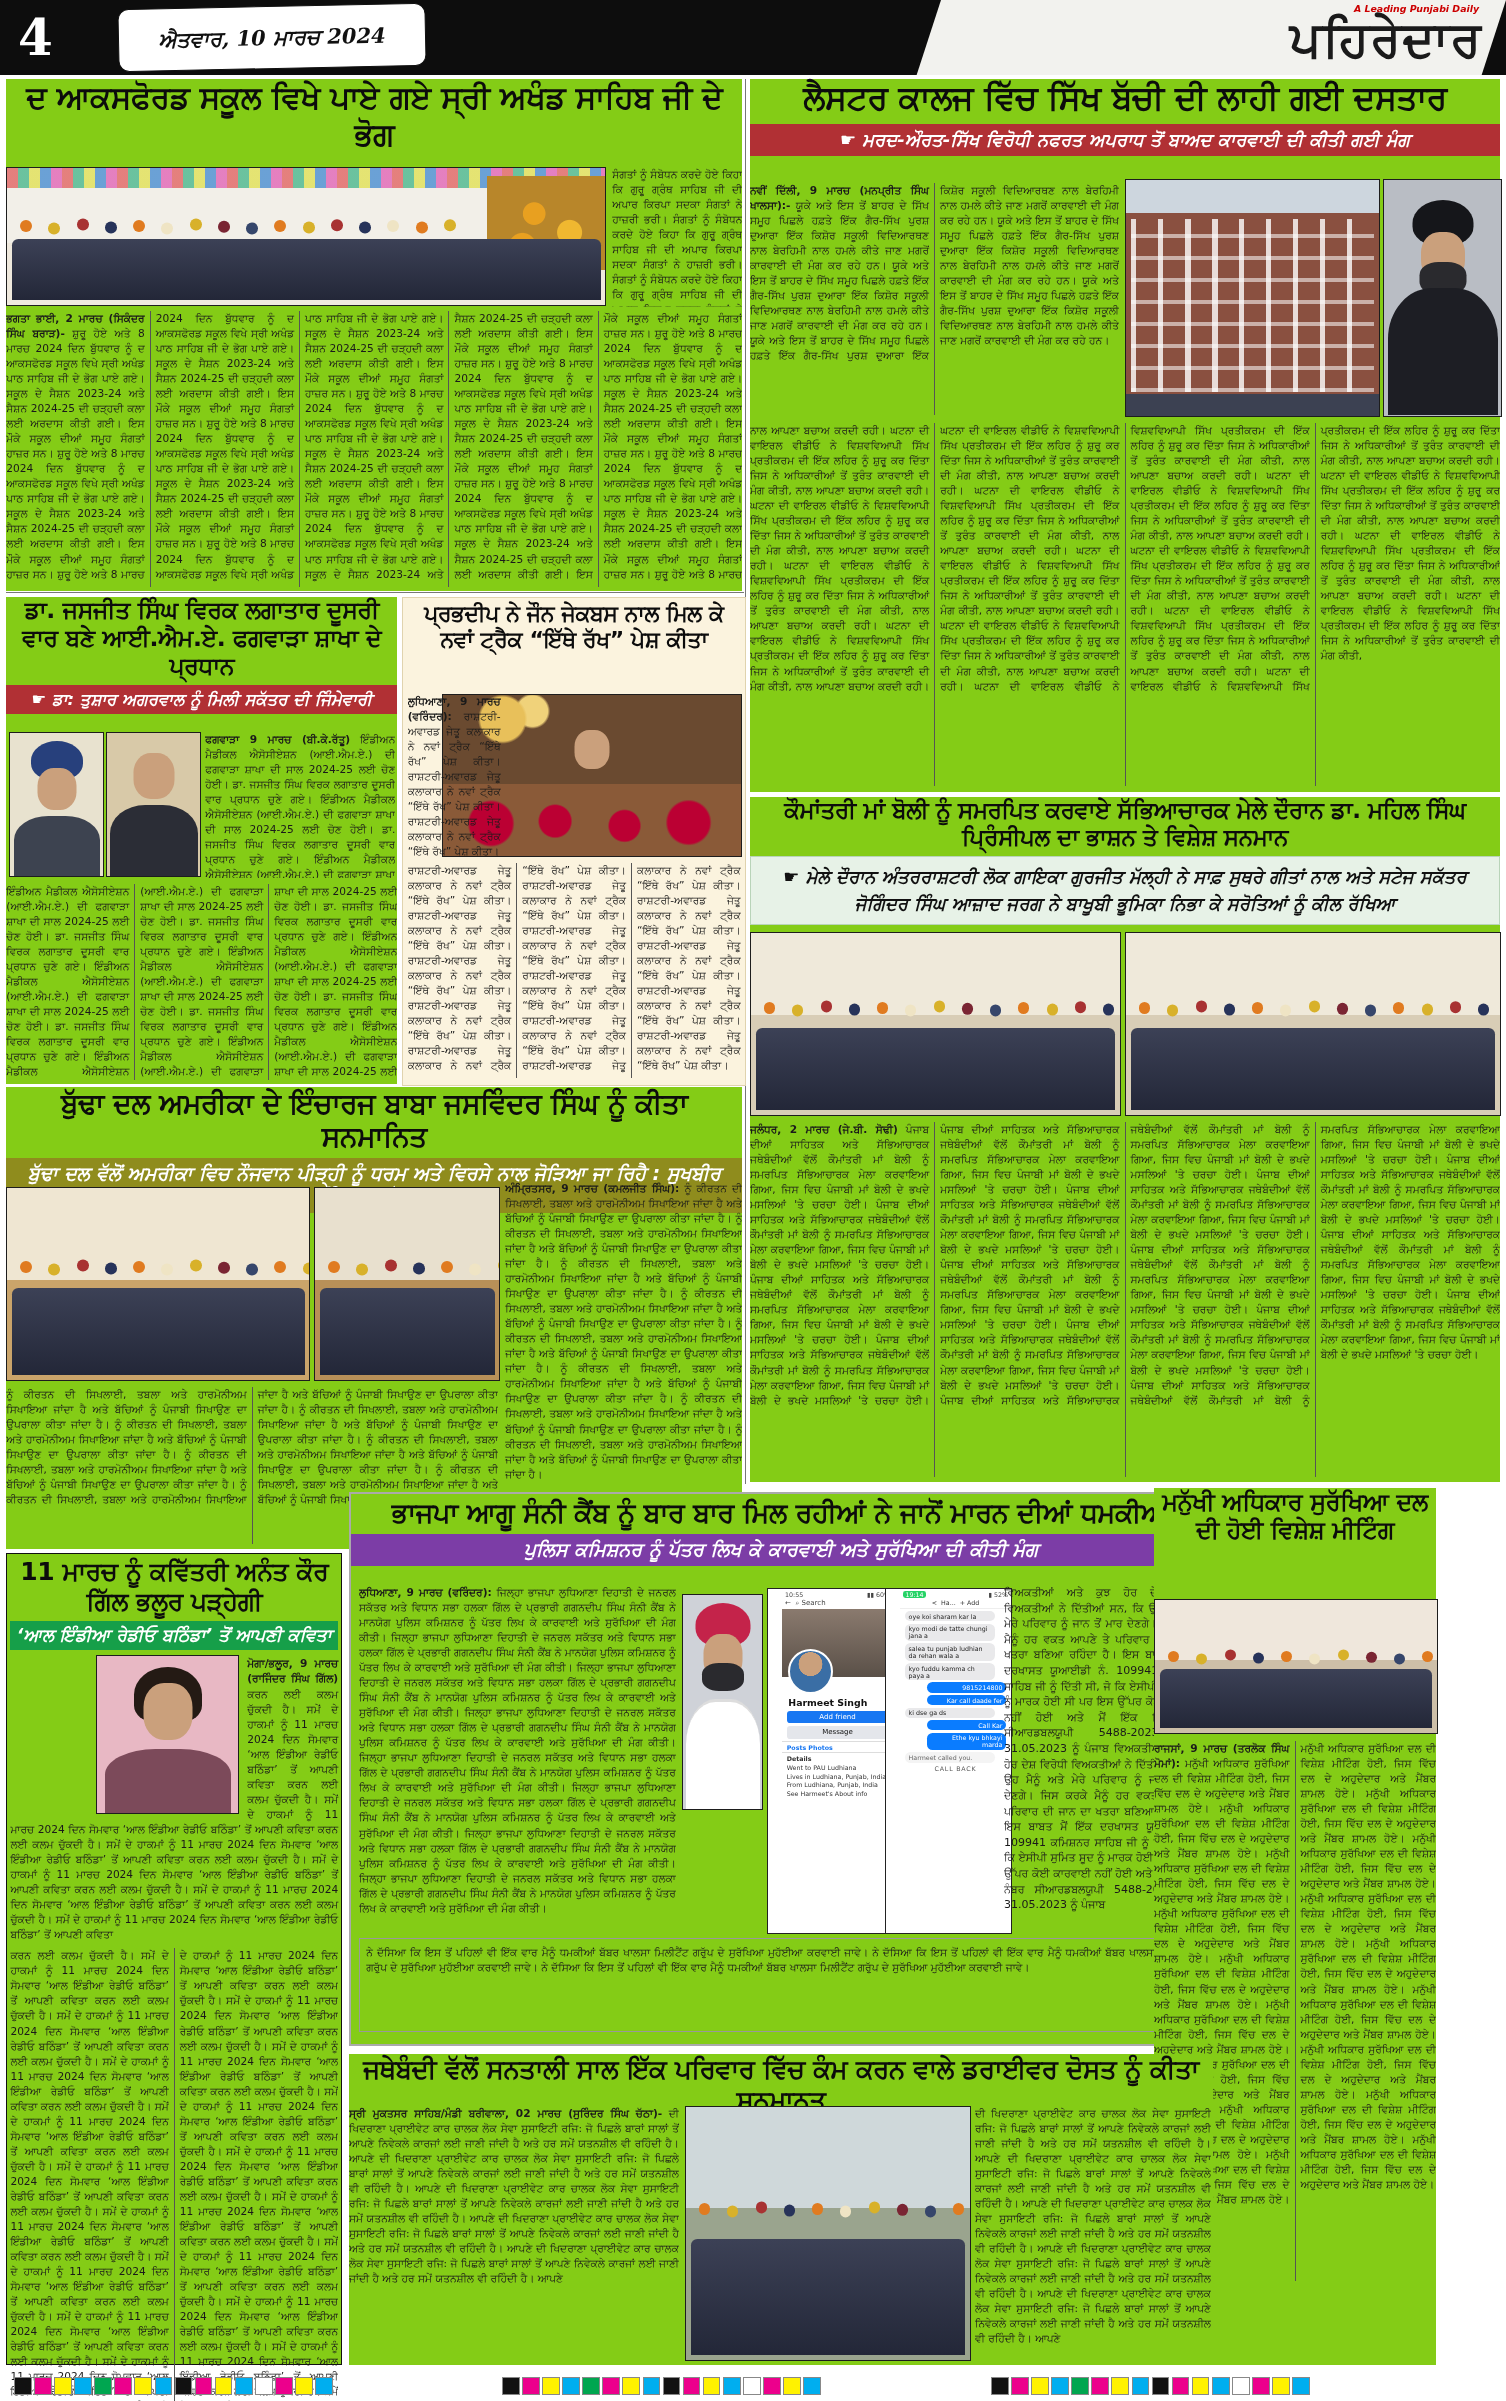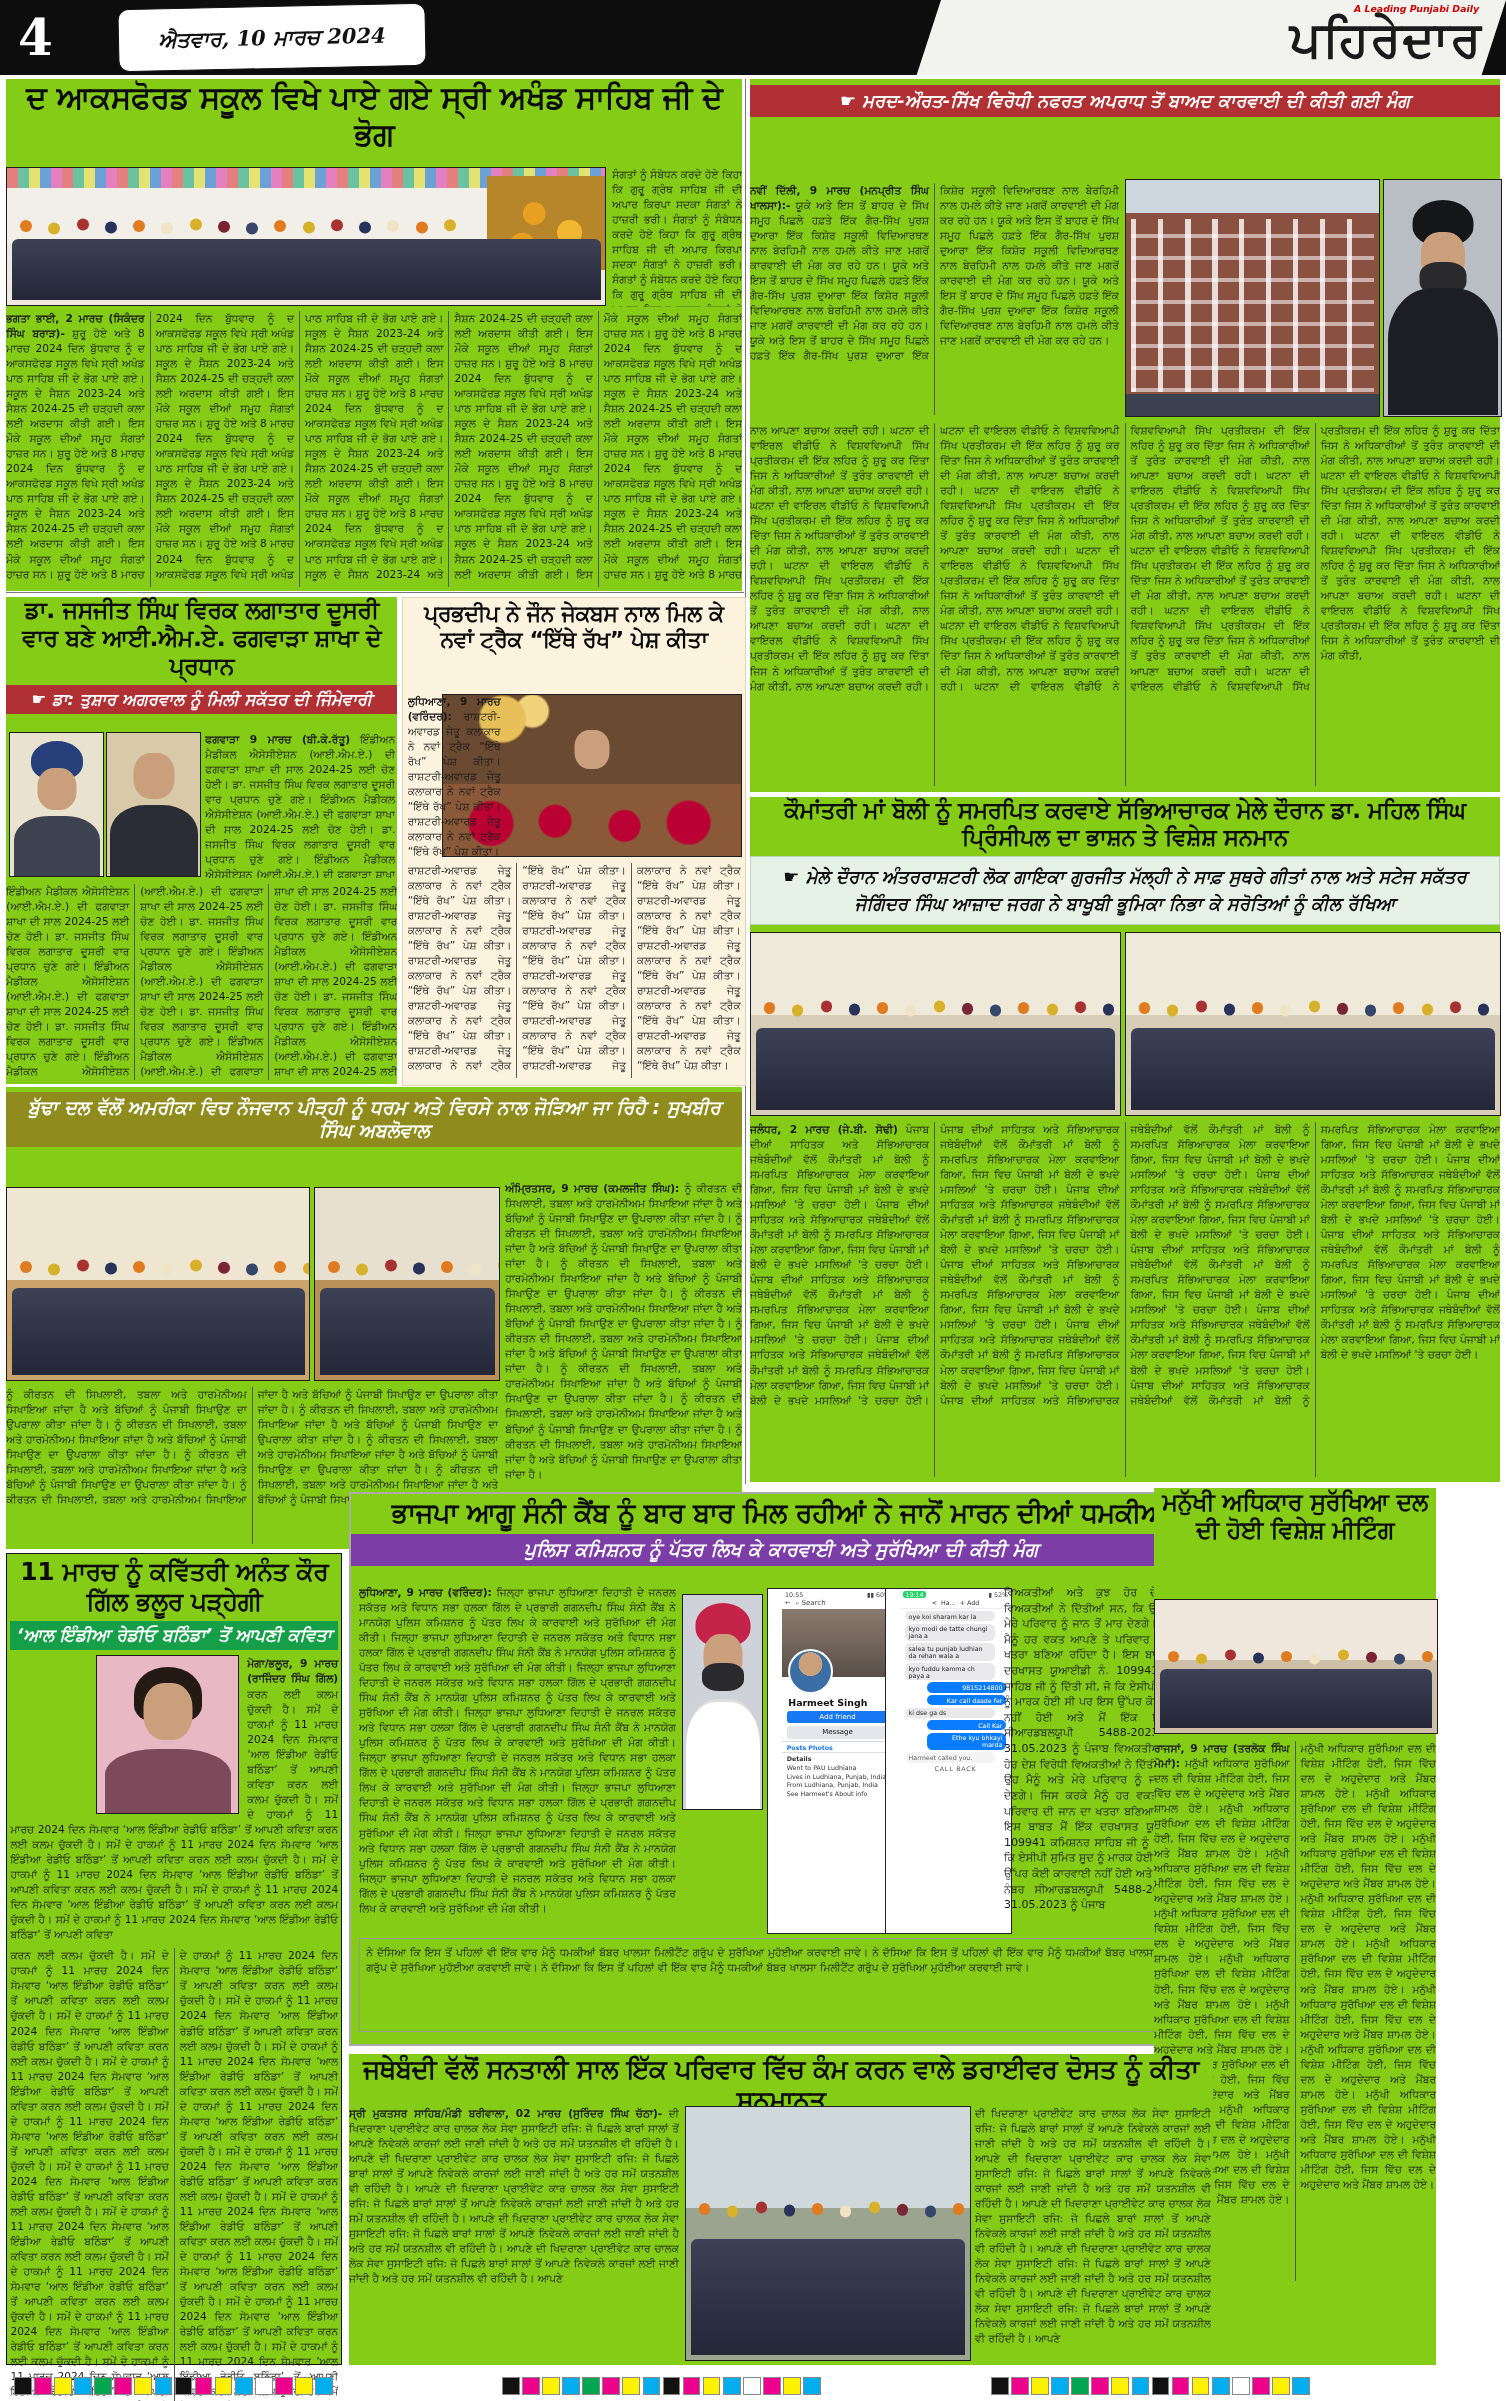--- a/index.html
+++ b/index.html
@@ -70,20 +70,21 @@
     <div class="body-txt" style="position:absolute;left:606px;top:88px;width:130px;height:140px;overflow:hidden;">ਸੰਗਤਾਂ ਨੂੰ ਸੰਬੋਧਨ ਕਰਦੇ ਹੋਏ ਕਿਹਾ ਕਿ ਗੁਰੂ ਗ੍ਰੰਥ ਸਾਹਿਬ ਜੀ ਦੀ ਅਪਾਰ ਕਿਰਪਾ ਸਦਕਾ ਸੰਗਤਾਂ ਨੇ ਹਾਜ਼ਰੀ ਭਰੀ।  ਸੰਗਤਾਂ ਨੂੰ ਸੰਬੋਧਨ ਕਰਦੇ ਹੋਏ ਕਿਹਾ ਕਿ ਗੁਰੂ ਗ੍ਰੰਥ ਸਾਹਿਬ ਜੀ ਦੀ ਅਪਾਰ ਕਿਰਪਾ ਸਦਕਾ ਸੰਗਤਾਂ ਨੇ ਹਾਜ਼ਰੀ ਭਰੀ।  ਸੰਗਤਾਂ ਨੂੰ ਸੰਬੋਧਨ ਕਰਦੇ ਹੋਏ ਕਿਹਾ ਕਿ ਗੁਰੂ ਗ੍ਰੰਥ ਸਾਹਿਬ ਜੀ ਦੀ ਅਪਾਰ ਕਿਰਪਾ ਸਦਕਾ ਸੰਗਤਾਂ ਨੇ ਹਾਜ਼ਰੀ ਭਰੀ।  ਸੰਗਤਾਂ ਨੂੰ ਸੰਬੋਧਨ ਕਰਦੇ ਹੋਏ ਕਿਹਾ ਕਿ ਗੁਰੂ ਗ੍ਰੰਥ ਸਾਹਿਬ ਜੀ ਦੀ ਅਪਾਰ ਕਿਰਪਾ ਸਦਕਾ ਸੰਗਤਾਂ ਨੇ ਹਾਜ਼ਰੀ ਭਰੀ। </div>
     <div class="body-txt cols5" style="position:absolute;left:0;top:232px;width:736px;height:276px;overflow:hidden;">
       <span class="dl">ਭਗਤਾ ਭਾਈ, 2 ਮਾਰਚ (ਸਿਕੰਦਰ ਸਿੰਘ ਬਰਾੜ)-</span>
       <span>ਸ਼ੁਰੂ ਹੋਏ ਅਤੇ 8 ਮਾਰਚ 2024 ਦਿਨ ਬੁੱਧਵਾਰ ਨੂੰ ਦ ਆਕਸਫੋਰਡ ਸਕੂਲ ਵਿਖੇ ਸ੍ਰੀ ਅਖੰਡ ਪਾਠ ਸਾਹਿਬ ਜੀ ਦੇ ਭੋਗ ਪਾਏ ਗਏ। ਸਕੂਲ ਦੇ ਸੈਸ਼ਨ 2023-24 ਅਤੇ ਸੈਸ਼ਨ 2024-25 ਦੀ ਚੜ੍ਹਦੀ ਕਲਾ ਲਈ ਅਰਦਾਸ ਕੀਤੀ ਗਈ। ਇਸ ਮੌਕੇ ਸਕੂਲ ਦੀਆਂ ਸਮੂਹ ਸੰਗਤਾਂ ਹਾਜ਼ਰ ਸਨ।  ਸ਼ੁਰੂ ਹੋਏ ਅਤੇ 8 ਮਾਰਚ 2024 ਦਿਨ ਬੁੱਧਵਾਰ ਨੂੰ ਦ ਆਕਸਫੋਰਡ ਸਕੂਲ ਵਿਖੇ ਸ੍ਰੀ ਅਖੰਡ ਪਾਠ ਸਾਹਿਬ ਜੀ ਦੇ ਭੋਗ ਪਾਏ ਗਏ। ਸਕੂਲ ਦੇ ਸੈਸ਼ਨ 2023-24 ਅਤੇ ਸੈਸ਼ਨ 2024-25 ਦੀ ਚੜ੍ਹਦੀ ਕਲਾ ਲਈ ਅਰਦਾਸ ਕੀਤੀ ਗਈ। ਇਸ ਮੌਕੇ ਸਕੂਲ ਦੀਆਂ ਸਮੂਹ ਸੰਗਤਾਂ ਹਾਜ਼ਰ ਸਨ।  ਸ਼ੁਰੂ ਹੋਏ ਅਤੇ 8 ਮਾਰਚ 2024 ਦਿਨ ਬੁੱਧਵਾਰ ਨੂੰ ਦ ਆਕਸਫੋਰਡ ਸਕੂਲ ਵਿਖੇ ਸ੍ਰੀ ਅਖੰਡ ਪਾਠ ਸਾਹਿਬ ਜੀ ਦੇ ਭੋਗ ਪਾਏ ਗਏ। ਸਕੂਲ ਦੇ ਸੈਸ਼ਨ 2023-24 ਅਤੇ ਸੈਸ਼ਨ 2024-25 ਦੀ ਚੜ੍ਹਦੀ ਕਲਾ ਲਈ ਅਰਦਾਸ ਕੀਤੀ ਗਈ। ਇਸ ਮੌਕੇ ਸਕੂਲ ਦੀਆਂ ਸਮੂਹ ਸੰਗਤਾਂ ਹਾਜ਼ਰ ਸਨ।  ਸ਼ੁਰੂ ਹੋਏ ਅਤੇ 8 ਮਾਰਚ 2024 ਦਿਨ ਬੁੱਧਵਾਰ ਨੂੰ ਦ ਆਕਸਫੋਰਡ ਸਕੂਲ ਵਿਖੇ ਸ੍ਰੀ ਅਖੰਡ ਪਾਠ ਸਾਹਿਬ ਜੀ ਦੇ ਭੋਗ ਪਾਏ ਗਏ। ਸਕੂਲ ਦੇ ਸੈਸ਼ਨ 2023-24 ਅਤੇ ਸੈਸ਼ਨ 2024-25 ਦੀ ਚੜ੍ਹਦੀ ਕਲਾ ਲਈ ਅਰਦਾਸ ਕੀਤੀ ਗਈ। ਇਸ ਮੌਕੇ ਸਕੂਲ ਦੀਆਂ ਸਮੂਹ ਸੰਗਤਾਂ ਹਾਜ਼ਰ ਸਨ।  ਸ਼ੁਰੂ ਹੋਏ ਅਤੇ 8 ਮਾਰਚ 2024 ਦਿਨ ਬੁੱਧਵਾਰ ਨੂੰ ਦ ਆਕਸਫੋਰਡ ਸਕੂਲ ਵਿਖੇ ਸ੍ਰੀ ਅਖੰਡ ਪਾਠ ਸਾਹਿਬ ਜੀ ਦੇ ਭੋਗ ਪਾਏ ਗਏ। ਸਕੂਲ ਦੇ ਸੈਸ਼ਨ 2023-24 ਅਤੇ ਸੈਸ਼ਨ 2024-25 ਦੀ ਚੜ੍ਹਦੀ ਕਲਾ ਲਈ ਅਰਦਾਸ ਕੀਤੀ ਗਈ। ਇਸ ਮੌਕੇ ਸਕੂਲ ਦੀਆਂ ਸਮੂਹ ਸੰਗਤਾਂ ਹਾਜ਼ਰ ਸਨ।  ਸ਼ੁਰੂ ਹੋਏ ਅਤੇ 8 ਮਾਰਚ 2024 ਦਿਨ ਬੁੱਧਵਾਰ ਨੂੰ ਦ ਆਕਸਫੋਰਡ ਸਕੂਲ ਵਿਖੇ ਸ੍ਰੀ ਅਖੰਡ ਪਾਠ ਸਾਹਿਬ ਜੀ ਦੇ ਭੋਗ ਪਾਏ ਗਏ। ਸਕੂਲ ਦੇ ਸੈਸ਼ਨ 2023-24 ਅਤੇ ਸੈਸ਼ਨ 2024-25 ਦੀ ਚੜ੍ਹਦੀ ਕਲਾ ਲਈ ਅਰਦਾਸ ਕੀਤੀ ਗਈ। ਇਸ ਮੌਕੇ ਸਕੂਲ ਦੀਆਂ ਸਮੂਹ ਸੰਗਤਾਂ ਹਾਜ਼ਰ ਸਨ।  ਸ਼ੁਰੂ ਹੋਏ ਅਤੇ 8 ਮਾਰਚ 2024 ਦਿਨ ਬੁੱਧਵਾਰ ਨੂੰ ਦ ਆਕਸਫੋਰਡ ਸਕੂਲ ਵਿਖੇ ਸ੍ਰੀ ਅਖੰਡ ਪਾਠ ਸਾਹਿਬ ਜੀ ਦੇ ਭੋਗ ਪਾਏ ਗਏ। ਸਕੂਲ ਦੇ ਸੈਸ਼ਨ 2023-24 ਅਤੇ ਸੈਸ਼ਨ 2024-25 ਦੀ ਚੜ੍ਹਦੀ ਕਲਾ ਲਈ ਅਰਦਾਸ ਕੀਤੀ ਗਈ। ਇਸ ਮੌਕੇ ਸਕੂਲ ਦੀਆਂ ਸਮੂਹ ਸੰਗਤਾਂ ਹਾਜ਼ਰ ਸਨ।  ਸ਼ੁਰੂ ਹੋਏ ਅਤੇ 8 ਮਾਰਚ 2024 ਦਿਨ ਬੁੱਧਵਾਰ ਨੂੰ ਦ ਆਕਸਫੋਰਡ ਸਕੂਲ ਵਿਖੇ ਸ੍ਰੀ ਅਖੰਡ ਪਾਠ ਸਾਹਿਬ ਜੀ ਦੇ ਭੋਗ ਪਾਏ ਗਏ। ਸਕੂਲ ਦੇ ਸੈਸ਼ਨ 2023-24 ਅਤੇ ਸੈਸ਼ਨ 2024-25 ਦੀ ਚੜ੍ਹਦੀ ਕਲਾ ਲਈ ਅਰਦਾਸ ਕੀਤੀ ਗਈ। ਇਸ ਮੌਕੇ ਸਕੂਲ ਦੀਆਂ ਸਮੂਹ ਸੰਗਤਾਂ ਹਾਜ਼ਰ ਸਨ।  ਸ਼ੁਰੂ ਹੋਏ ਅਤੇ 8 ਮਾਰਚ 2024 ਦਿਨ ਬੁੱਧਵਾਰ ਨੂੰ ਦ ਆਕਸਫੋਰਡ ਸਕੂਲ ਵਿਖੇ ਸ੍ਰੀ ਅਖੰਡ ਪਾਠ ਸਾਹਿਬ ਜੀ ਦੇ ਭੋਗ ਪਾਏ ਗਏ। ਸਕੂਲ ਦੇ ਸੈਸ਼ਨ 2023-24 ਅਤੇ ਸੈਸ਼ਨ 2024-25 ਦੀ ਚੜ੍ਹਦੀ ਕਲਾ ਲਈ ਅਰਦਾਸ ਕੀਤੀ ਗਈ। ਇਸ ਮੌਕੇ ਸਕੂਲ ਦੀਆਂ ਸਮੂਹ ਸੰਗਤਾਂ ਹਾਜ਼ਰ ਸਨ।  ਸ਼ੁਰੂ ਹੋਏ ਅਤੇ 8 ਮਾਰਚ 2024 ਦਿਨ ਬੁੱਧਵਾਰ ਨੂੰ ਦ ਆਕਸਫੋਰਡ ਸਕੂਲ ਵਿਖੇ ਸ੍ਰੀ ਅਖੰਡ ਪਾਠ ਸਾਹਿਬ ਜੀ ਦੇ ਭੋਗ ਪਾਏ ਗਏ। ਸਕੂਲ ਦੇ ਸੈਸ਼ਨ 2023-24 ਅਤੇ ਸੈਸ਼ਨ 2024-25 ਦੀ ਚੜ੍ਹਦੀ ਕਲਾ ਲਈ ਅਰਦਾਸ ਕੀਤੀ ਗਈ। ਇਸ ਮੌਕੇ ਸਕੂਲ ਦੀਆਂ ਸਮੂਹ ਸੰਗਤਾਂ ਹਾਜ਼ਰ ਸਨ।  ਸ਼ੁਰੂ ਹੋਏ ਅਤੇ 8 ਮਾਰਚ 2024 ਦਿਨ ਬੁੱਧਵਾਰ ਨੂੰ ਦ ਆਕਸਫੋਰਡ ਸਕੂਲ ਵਿਖੇ ਸ੍ਰੀ ਅਖੰਡ ਪਾਠ ਸਾਹਿਬ ਜੀ ਦੇ ਭੋਗ ਪਾਏ ਗਏ। ਸਕੂਲ ਦੇ ਸੈਸ਼ਨ 2023-24 ਅਤੇ ਸੈਸ਼ਨ 2024-25 ਦੀ ਚੜ੍ਹਦੀ ਕਲਾ ਲਈ ਅਰਦਾਸ ਕੀਤੀ ਗਈ। ਇਸ ਮੌਕੇ ਸਕੂਲ ਦੀਆਂ ਸਮੂਹ ਸੰਗਤਾਂ ਹਾਜ਼ਰ ਸਨ।  ਸ਼ੁਰੂ ਹੋਏ ਅਤੇ 8 ਮਾਰਚ 2024 ਦਿਨ ਬੁੱਧਵਾਰ ਨੂੰ ਦ ਆਕਸਫੋਰਡ ਸਕੂਲ ਵਿਖੇ ਸ੍ਰੀ ਅਖੰਡ ਪਾਠ ਸਾਹਿਬ ਜੀ ਦੇ ਭੋਗ ਪਾਏ ਗਏ। ਸਕੂਲ ਦੇ ਸੈਸ਼ਨ 2023-24 ਅਤੇ ਸੈਸ਼ਨ 2024-25 ਦੀ ਚੜ੍ਹਦੀ ਕਲਾ ਲਈ ਅਰਦਾਸ ਕੀਤੀ ਗਈ। ਇਸ ਮੌਕੇ ਸਕੂਲ ਦੀਆਂ ਸਮੂਹ ਸੰਗਤਾਂ ਹਾਜ਼ਰ ਸਨ।  ਸ਼ੁਰੂ ਹੋਏ ਅਤੇ 8 ਮਾਰਚ 2024 ਦਿਨ ਬੁੱਧਵਾਰ ਨੂੰ ਦ ਆਕਸਫੋਰਡ ਸਕੂਲ ਵਿਖੇ ਸ੍ਰੀ ਅਖੰਡ ਪਾਠ ਸਾਹਿਬ ਜੀ ਦੇ ਭੋਗ ਪਾਏ ਗਏ। ਸਕੂਲ ਦੇ ਸੈਸ਼ਨ 2023-24 ਅਤੇ ਸੈਸ਼ਨ 2024-25 ਦੀ ਚੜ੍ਹਦੀ ਕਲਾ ਲਈ ਅਰਦਾਸ ਕੀਤੀ ਗਈ। ਇਸ ਮੌਕੇ ਸਕੂਲ ਦੀਆਂ ਸਮੂਹ ਸੰਗਤਾਂ ਹਾਜ਼ਰ ਸਨ।  ਸ਼ੁਰੂ ਹੋਏ ਅਤੇ 8 ਮਾਰਚ 2024 ਦਿਨ ਬੁੱਧਵਾਰ ਨੂੰ ਦ ਆਕਸਫੋਰਡ ਸਕੂਲ ਵਿਖੇ ਸ੍ਰੀ ਅਖੰਡ ਪਾਠ ਸਾਹਿਬ ਜੀ ਦੇ ਭੋਗ ਪਾਏ ਗਏ। ਸਕੂਲ ਦੇ ਸੈਸ਼ਨ 2023-24 ਅਤੇ ਸੈਸ਼ਨ 2024-25 ਦੀ ਚੜ੍ਹਦੀ ਕਲਾ ਲਈ ਅਰਦਾਸ ਕੀਤੀ ਗਈ। ਇਸ ਮੌਕੇ ਸਕੂਲ ਦੀਆਂ ਸਮੂਹ ਸੰਗਤਾਂ ਹਾਜ਼ਰ ਸਨ। </span>
     </div>
   </div>
 
   <div class="vline" style="left:745px;top:79px;height:1405px;"></div>
 
   <div class="art" style="left:750px;top:79px;width:750px;height:713px;">
+    <div class="hl" style="font-size:33px;">ਲੈਸਟਰ ਕਾਲਜ ਵਿੱਚ ਸਿੱਖ ਬੱਚੀ ਦੀ ਲਾਹੀ ਗਈ ਦਸਤਾਰ</div>
     <div class="kick-red" style="margin-top:6.3px;">☛ ਮਰਦ-ਔਰਤ-ਸਿੱਖ ਵਿਰੋਧੀ ਨਫਰਤ ਅਪਰਾਧ ਤੋਂ ਬਾਅਦ ਕਾਰਵਾਈ ਦੀ ਕੀਤੀ ਗਈ ਮੰਗ</div>
     <div class="ph" style="position:absolute;left:375px;top:100px;width:253px;height:236px;background:linear-gradient(180deg,#cdd6de 0 14%,#8a5040 14% 100%);">
       <div style="position:absolute;left:4.7px;top:39px;right:4.7px;bottom:23.6px;background:repeating-linear-gradient(90deg,rgba(255,255,255,.8) 0 5.5px,transparent 5.5px 27px),repeating-linear-gradient(0deg,rgba(255,255,255,.55) 0 3.9px,transparent 3.9px 22px);"></div>
       <div style="position:absolute;left:0;right:0;bottom:0;height:22px;background:#3c4152;"></div>
     </div>
     <div class="ph" style="position:absolute;left:633px;top:100px;width:117px;height:236px;background:linear-gradient(180deg,#b9bdc4 0 100%);">
       <div class="turban" style="top:20.4px;width:61px;height:46px;background:#15161a;"></div>
       <div class="face" style="top:52px;width:44px;height:49px;"></div>
       <div style="position:absolute;left:50%;transform:translateX(-50%);top:82px;width:47px;height:33px;background:#2a2a2e;border-radius:40%;"></div>
       <div class="torso" style="top:108px;width:110px;height:127px;background:#1d1e24;"></div>
@@ -140,20 +141,21 @@
     <div class="kick-lgreen" style="margin-top:4.7px;">☛ ਮੇਲੇ ਦੌਰਾਨ ਅੰਤਰਰਾਸ਼ਟਰੀ ਲੋਕ ਗਾਇਕਾ ਗੁਰਜੀਤ ਮੱਲ੍ਹੀ ਨੇ ਸਾਫ਼ ਸੁਥਰੇ ਗੀਤਾਂ ਨਾਲ ਅਤੇ ਸਟੇਜ ਸਕੱਤਰ ਜੋਗਿੰਦਰ ਸਿੰਘ ਆਜ਼ਾਦ ਜਰਗ ਨੇ ਬਾਖੂਬੀ ਭੂਮਿਕਾ ਨਿਭਾ ਕੇ ਸਰੋਤਿਆਂ ਨੂੰ ਕੀਲ ਰੱਖਿਆ</div>
     <div class="ph crowd" style="position:absolute;left:0;top:135px;width:369px;height:182px;background:linear-gradient(180deg,#efe9da 0 45%,#d8cdb6 45% 100%);"></div>
     <div class="ph crowd" style="position:absolute;left:375px;top:135px;width:374px;height:182px;background:linear-gradient(180deg,#efe9da 0 45%,#d8cdb6 45% 100%);"></div>
     <div class="body-txt cols4" style="position:absolute;left:0;top:325px;width:750px;height:355px;overflow:hidden;">
       <span class="dl">ਜਲੰਧਰ, 2 ਮਾਰਚ (ਜੇ.ਬੀ. ਸੋਢੀ)</span>
       <span>ਪੰਜਾਬ ਦੀਆਂ ਸਾਹਿਤਕ ਅਤੇ ਸੱਭਿਆਚਾਰਕ ਜਥੇਬੰਦੀਆਂ ਵੱਲੋਂ ਕੌਮਾਂਤਰੀ ਮਾਂ ਬੋਲੀ ਨੂੰ ਸਮਰਪਿਤ ਸੱਭਿਆਚਾਰਕ ਮੇਲਾ ਕਰਵਾਇਆ ਗਿਆ, ਜਿਸ ਵਿਚ ਪੰਜਾਬੀ ਮਾਂ ਬੋਲੀ ਦੇ ਭਖਦੇ ਮਸਲਿਆਂ 'ਤੇ ਚਰਚਾ ਹੋਈ।  ਪੰਜਾਬ ਦੀਆਂ ਸਾਹਿਤਕ ਅਤੇ ਸੱਭਿਆਚਾਰਕ ਜਥੇਬੰਦੀਆਂ ਵੱਲੋਂ ਕੌਮਾਂਤਰੀ ਮਾਂ ਬੋਲੀ ਨੂੰ ਸਮਰਪਿਤ ਸੱਭਿਆਚਾਰਕ ਮੇਲਾ ਕਰਵਾਇਆ ਗਿਆ, ਜਿਸ ਵਿਚ ਪੰਜਾਬੀ ਮਾਂ ਬੋਲੀ ਦੇ ਭਖਦੇ ਮਸਲਿਆਂ 'ਤੇ ਚਰਚਾ ਹੋਈ।  ਪੰਜਾਬ ਦੀਆਂ ਸਾਹਿਤਕ ਅਤੇ ਸੱਭਿਆਚਾਰਕ ਜਥੇਬੰਦੀਆਂ ਵੱਲੋਂ ਕੌਮਾਂਤਰੀ ਮਾਂ ਬੋਲੀ ਨੂੰ ਸਮਰਪਿਤ ਸੱਭਿਆਚਾਰਕ ਮੇਲਾ ਕਰਵਾਇਆ ਗਿਆ, ਜਿਸ ਵਿਚ ਪੰਜਾਬੀ ਮਾਂ ਬੋਲੀ ਦੇ ਭਖਦੇ ਮਸਲਿਆਂ 'ਤੇ ਚਰਚਾ ਹੋਈ।  ਪੰਜਾਬ ਦੀਆਂ ਸਾਹਿਤਕ ਅਤੇ ਸੱਭਿਆਚਾਰਕ ਜਥੇਬੰਦੀਆਂ ਵੱਲੋਂ ਕੌਮਾਂਤਰੀ ਮਾਂ ਬੋਲੀ ਨੂੰ ਸਮਰਪਿਤ ਸੱਭਿਆਚਾਰਕ ਮੇਲਾ ਕਰਵਾਇਆ ਗਿਆ, ਜਿਸ ਵਿਚ ਪੰਜਾਬੀ ਮਾਂ ਬੋਲੀ ਦੇ ਭਖਦੇ ਮਸਲਿਆਂ 'ਤੇ ਚਰਚਾ ਹੋਈ।  ਪੰਜਾਬ ਦੀਆਂ ਸਾਹਿਤਕ ਅਤੇ ਸੱਭਿਆਚਾਰਕ ਜਥੇਬੰਦੀਆਂ ਵੱਲੋਂ ਕੌਮਾਂਤਰੀ ਮਾਂ ਬੋਲੀ ਨੂੰ ਸਮਰਪਿਤ ਸੱਭਿਆਚਾਰਕ ਮੇਲਾ ਕਰਵਾਇਆ ਗਿਆ, ਜਿਸ ਵਿਚ ਪੰਜਾਬੀ ਮਾਂ ਬੋਲੀ ਦੇ ਭਖਦੇ ਮਸਲਿਆਂ 'ਤੇ ਚਰਚਾ ਹੋਈ।  ਪੰਜਾਬ ਦੀਆਂ ਸਾਹਿਤਕ ਅਤੇ ਸੱਭਿਆਚਾਰਕ ਜਥੇਬੰਦੀਆਂ ਵੱਲੋਂ ਕੌਮਾਂਤਰੀ ਮਾਂ ਬੋਲੀ ਨੂੰ ਸਮਰਪਿਤ ਸੱਭਿਆਚਾਰਕ ਮੇਲਾ ਕਰਵਾਇਆ ਗਿਆ, ਜਿਸ ਵਿਚ ਪੰਜਾਬੀ ਮਾਂ ਬੋਲੀ ਦੇ ਭਖਦੇ ਮਸਲਿਆਂ 'ਤੇ ਚਰਚਾ ਹੋਈ।  ਪੰਜਾਬ ਦੀਆਂ ਸਾਹਿਤਕ ਅਤੇ ਸੱਭਿਆਚਾਰਕ ਜਥੇਬੰਦੀਆਂ ਵੱਲੋਂ ਕੌਮਾਂਤਰੀ ਮਾਂ ਬੋਲੀ ਨੂੰ ਸਮਰਪਿਤ ਸੱਭਿਆਚਾਰਕ ਮੇਲਾ ਕਰਵਾਇਆ ਗਿਆ, ਜਿਸ ਵਿਚ ਪੰਜਾਬੀ ਮਾਂ ਬੋਲੀ ਦੇ ਭਖਦੇ ਮਸਲਿਆਂ 'ਤੇ ਚਰਚਾ ਹੋਈ।  ਪੰਜਾਬ ਦੀਆਂ ਸਾਹਿਤਕ ਅਤੇ ਸੱਭਿਆਚਾਰਕ ਜਥੇਬੰਦੀਆਂ ਵੱਲੋਂ ਕੌਮਾਂਤਰੀ ਮਾਂ ਬੋਲੀ ਨੂੰ ਸਮਰਪਿਤ ਸੱਭਿਆਚਾਰਕ ਮੇਲਾ ਕਰਵਾਇਆ ਗਿਆ, ਜਿਸ ਵਿਚ ਪੰਜਾਬੀ ਮਾਂ ਬੋਲੀ ਦੇ ਭਖਦੇ ਮਸਲਿਆਂ 'ਤੇ ਚਰਚਾ ਹੋਈ।  ਪੰਜਾਬ ਦੀਆਂ ਸਾਹਿਤਕ ਅਤੇ ਸੱਭਿਆਚਾਰਕ ਜਥੇਬੰਦੀਆਂ ਵੱਲੋਂ ਕੌਮਾਂਤਰੀ ਮਾਂ ਬੋਲੀ ਨੂੰ ਸਮਰਪਿਤ ਸੱਭਿਆਚਾਰਕ ਮੇਲਾ ਕਰਵਾਇਆ ਗਿਆ, ਜਿਸ ਵਿਚ ਪੰਜਾਬੀ ਮਾਂ ਬੋਲੀ ਦੇ ਭਖਦੇ ਮਸਲਿਆਂ 'ਤੇ ਚਰਚਾ ਹੋਈ।  ਪੰਜਾਬ ਦੀਆਂ ਸਾਹਿਤਕ ਅਤੇ ਸੱਭਿਆਚਾਰਕ ਜਥੇਬੰਦੀਆਂ ਵੱਲੋਂ ਕੌਮਾਂਤਰੀ ਮਾਂ ਬੋਲੀ ਨੂੰ ਸਮਰਪਿਤ ਸੱਭਿਆਚਾਰਕ ਮੇਲਾ ਕਰਵਾਇਆ ਗਿਆ, ਜਿਸ ਵਿਚ ਪੰਜਾਬੀ ਮਾਂ ਬੋਲੀ ਦੇ ਭਖਦੇ ਮਸਲਿਆਂ 'ਤੇ ਚਰਚਾ ਹੋਈ।  ਪੰਜਾਬ ਦੀਆਂ ਸਾਹਿਤਕ ਅਤੇ ਸੱਭਿਆਚਾਰਕ ਜਥੇਬੰਦੀਆਂ ਵੱਲੋਂ ਕੌਮਾਂਤਰੀ ਮਾਂ ਬੋਲੀ ਨੂੰ ਸਮਰਪਿਤ ਸੱਭਿਆਚਾਰਕ ਮੇਲਾ ਕਰਵਾਇਆ ਗਿਆ, ਜਿਸ ਵਿਚ ਪੰਜਾਬੀ ਮਾਂ ਬੋਲੀ ਦੇ ਭਖਦੇ ਮਸਲਿਆਂ 'ਤੇ ਚਰਚਾ ਹੋਈ।  ਪੰਜਾਬ ਦੀਆਂ ਸਾਹਿਤਕ ਅਤੇ ਸੱਭਿਆਚਾਰਕ ਜਥੇਬੰਦੀਆਂ ਵੱਲੋਂ ਕੌਮਾਂਤਰੀ ਮਾਂ ਬੋਲੀ ਨੂੰ ਸਮਰਪਿਤ ਸੱਭਿਆਚਾਰਕ ਮੇਲਾ ਕਰਵਾਇਆ ਗਿਆ, ਜਿਸ ਵਿਚ ਪੰਜਾਬੀ ਮਾਂ ਬੋਲੀ ਦੇ ਭਖਦੇ ਮਸਲਿਆਂ 'ਤੇ ਚਰਚਾ ਹੋਈ।  ਪੰਜਾਬ ਦੀਆਂ ਸਾਹਿਤਕ ਅਤੇ ਸੱਭਿਆਚਾਰਕ ਜਥੇਬੰਦੀਆਂ ਵੱਲੋਂ ਕੌਮਾਂਤਰੀ ਮਾਂ ਬੋਲੀ ਨੂੰ ਸਮਰਪਿਤ ਸੱਭਿਆਚਾਰਕ ਮੇਲਾ ਕਰਵਾਇਆ ਗਿਆ, ਜਿਸ ਵਿਚ ਪੰਜਾਬੀ ਮਾਂ ਬੋਲੀ ਦੇ ਭਖਦੇ ਮਸਲਿਆਂ 'ਤੇ ਚਰਚਾ ਹੋਈ।  ਪੰਜਾਬ ਦੀਆਂ ਸਾਹਿਤਕ ਅਤੇ ਸੱਭਿਆਚਾਰਕ ਜਥੇਬੰਦੀਆਂ ਵੱਲੋਂ ਕੌਮਾਂਤਰੀ ਮਾਂ ਬੋਲੀ ਨੂੰ ਸਮਰਪਿਤ ਸੱਭਿਆਚਾਰਕ ਮੇਲਾ ਕਰਵਾਇਆ ਗਿਆ, ਜਿਸ ਵਿਚ ਪੰਜਾਬੀ ਮਾਂ ਬੋਲੀ ਦੇ ਭਖਦੇ ਮਸਲਿਆਂ 'ਤੇ ਚਰਚਾ ਹੋਈ।  ਪੰਜਾਬ ਦੀਆਂ ਸਾਹਿਤਕ ਅਤੇ ਸੱਭਿਆਚਾਰਕ ਜਥੇਬੰਦੀਆਂ ਵੱਲੋਂ ਕੌਮਾਂਤਰੀ ਮਾਂ ਬੋਲੀ ਨੂੰ ਸਮਰਪਿਤ ਸੱਭਿਆਚਾਰਕ ਮੇਲਾ ਕਰਵਾਇਆ ਗਿਆ, ਜਿਸ ਵਿਚ ਪੰਜਾਬੀ ਮਾਂ ਬੋਲੀ ਦੇ ਭਖਦੇ ਮਸਲਿਆਂ 'ਤੇ ਚਰਚਾ ਹੋਈ।  ਪੰਜਾਬ ਦੀਆਂ ਸਾਹਿਤਕ ਅਤੇ ਸੱਭਿਆਚਾਰਕ ਜਥੇਬੰਦੀਆਂ ਵੱਲੋਂ ਕੌਮਾਂਤਰੀ ਮਾਂ ਬੋਲੀ ਨੂੰ ਸਮਰਪਿਤ ਸੱਭਿਆਚਾਰਕ ਮੇਲਾ ਕਰਵਾਇਆ ਗਿਆ, ਜਿਸ ਵਿਚ ਪੰਜਾਬੀ ਮਾਂ ਬੋਲੀ ਦੇ ਭਖਦੇ ਮਸਲਿਆਂ 'ਤੇ ਚਰਚਾ ਹੋਈ। </span>
     </div>
   </div>
 
   <div class="art" style="left:6.3px;top:1087px;width:736px;height:462px;">
+    <div class="hl" style="font-size:28px;">ਬੁੱਢਾ ਦਲ ਅਮਰੀਕਾ ਦੇ ਇੰਚਾਰਜ ਬਾਬਾ ਜਸਵਿੰਦਰ ਸਿੰਘ ਨੂੰ ਕੀਤਾ ਸਨਮਾਨਿਤ</div>
     <div class="kick-olive" style="margin-top:4.7px;">ਬੁੱਢਾ ਦਲ ਵੱਲੋਂ ਅਮਰੀਕਾ ਵਿਚ ਨੌਜਵਾਨ ਪੀੜ੍ਹੀ ਨੂੰ ਧਰਮ ਅਤੇ ਵਿਰਸੇ ਨਾਲ ਜੋੜਿਆ ਜਾ ਰਿਹੈ : ਸੁਖਬੀਰ ਸਿੰਘ ਅਬਲੋਵਾਲ</div>
     <div class="ph crowd" style="position:absolute;left:0;top:100px;width:302px;height:192px;background:linear-gradient(180deg,#efe6d2 0 48%,#caa46a 48% 100%);"></div>
     <div class="ph crowd" style="position:absolute;left:308px;top:100px;width:184px;height:192px;background:linear-gradient(180deg,#e8e0ce 0 48%,#b89058 48% 100%);"></div>
     <div class="body-txt" style="position:absolute;left:499px;top:94px;width:237px;height:363px;overflow:hidden;">
       <span class="dl">ਅੰਮ੍ਰਿਤਸਰ, 9 ਮਾਰਚ (ਕਮਲਜੀਤ ਸਿੰਘ):</span>
       <span>ਨੂੰ ਕੀਰਤਨ ਦੀ ਸਿਖਲਾਈ, ਤਬਲਾ ਅਤੇ ਹਾਰਮੋਨੀਅਮ ਸਿਖਾਇਆ ਜਾਂਦਾ ਹੈ ਅਤੇ ਬੱਚਿਆਂ ਨੂੰ ਪੰਜਾਬੀ ਸਿਖਾਉਣ ਦਾ ਉਪਰਾਲਾ ਕੀਤਾ ਜਾਂਦਾ ਹੈ।  ਨੂੰ ਕੀਰਤਨ ਦੀ ਸਿਖਲਾਈ, ਤਬਲਾ ਅਤੇ ਹਾਰਮੋਨੀਅਮ ਸਿਖਾਇਆ ਜਾਂਦਾ ਹੈ ਅਤੇ ਬੱਚਿਆਂ ਨੂੰ ਪੰਜਾਬੀ ਸਿਖਾਉਣ ਦਾ ਉਪਰਾਲਾ ਕੀਤਾ ਜਾਂਦਾ ਹੈ।  ਨੂੰ ਕੀਰਤਨ ਦੀ ਸਿਖਲਾਈ, ਤਬਲਾ ਅਤੇ ਹਾਰਮੋਨੀਅਮ ਸਿਖਾਇਆ ਜਾਂਦਾ ਹੈ ਅਤੇ ਬੱਚਿਆਂ ਨੂੰ ਪੰਜਾਬੀ ਸਿਖਾਉਣ ਦਾ ਉਪਰਾਲਾ ਕੀਤਾ ਜਾਂਦਾ ਹੈ।  ਨੂੰ ਕੀਰਤਨ ਦੀ ਸਿਖਲਾਈ, ਤਬਲਾ ਅਤੇ ਹਾਰਮੋਨੀਅਮ ਸਿਖਾਇਆ ਜਾਂਦਾ ਹੈ ਅਤੇ ਬੱਚਿਆਂ ਨੂੰ ਪੰਜਾਬੀ ਸਿਖਾਉਣ ਦਾ ਉਪਰਾਲਾ ਕੀਤਾ ਜਾਂਦਾ ਹੈ।  ਨੂੰ ਕੀਰਤਨ ਦੀ ਸਿਖਲਾਈ, ਤਬਲਾ ਅਤੇ ਹਾਰਮੋਨੀਅਮ ਸਿਖਾਇਆ ਜਾਂਦਾ ਹੈ ਅਤੇ ਬੱਚਿਆਂ ਨੂੰ ਪੰਜਾਬੀ ਸਿਖਾਉਣ ਦਾ ਉਪਰਾਲਾ ਕੀਤਾ ਜਾਂਦਾ ਹੈ।  ਨੂੰ ਕੀਰਤਨ ਦੀ ਸਿਖਲਾਈ, ਤਬਲਾ ਅਤੇ ਹਾਰਮੋਨੀਅਮ ਸਿਖਾਇਆ ਜਾਂਦਾ ਹੈ ਅਤੇ ਬੱਚਿਆਂ ਨੂੰ ਪੰਜਾਬੀ ਸਿਖਾਉਣ ਦਾ ਉਪਰਾਲਾ ਕੀਤਾ ਜਾਂਦਾ ਹੈ।  ਨੂੰ ਕੀਰਤਨ ਦੀ ਸਿਖਲਾਈ, ਤਬਲਾ ਅਤੇ ਹਾਰਮੋਨੀਅਮ ਸਿਖਾਇਆ ਜਾਂਦਾ ਹੈ ਅਤੇ ਬੱਚਿਆਂ ਨੂੰ ਪੰਜਾਬੀ ਸਿਖਾਉਣ ਦਾ ਉਪਰਾਲਾ ਕੀਤਾ ਜਾਂਦਾ ਹੈ।  ਨੂੰ ਕੀਰਤਨ ਦੀ ਸਿਖਲਾਈ, ਤਬਲਾ ਅਤੇ ਹਾਰਮੋਨੀਅਮ ਸਿਖਾਇਆ ਜਾਂਦਾ ਹੈ ਅਤੇ ਬੱਚਿਆਂ ਨੂੰ ਪੰਜਾਬੀ ਸਿਖਾਉਣ ਦਾ ਉਪਰਾਲਾ ਕੀਤਾ ਜਾਂਦਾ ਹੈ। </span>
     </div>
     <div class="body-txt cols2" style="position:absolute;left:0;top:300px;width:492px;height:157px;overflow:hidden;">
       <span>ਨੂੰ ਕੀਰਤਨ ਦੀ ਸਿਖਲਾਈ, ਤਬਲਾ ਅਤੇ ਹਾਰਮੋਨੀਅਮ ਸਿਖਾਇਆ ਜਾਂਦਾ ਹੈ ਅਤੇ ਬੱਚਿਆਂ ਨੂੰ ਪੰਜਾਬੀ ਸਿਖਾਉਣ ਦਾ ਉਪਰਾਲਾ ਕੀਤਾ ਜਾਂਦਾ ਹੈ।  ਨੂੰ ਕੀਰਤਨ ਦੀ ਸਿਖਲਾਈ, ਤਬਲਾ ਅਤੇ ਹਾਰਮੋਨੀਅਮ ਸਿਖਾਇਆ ਜਾਂਦਾ ਹੈ ਅਤੇ ਬੱਚਿਆਂ ਨੂੰ ਪੰਜਾਬੀ ਸਿਖਾਉਣ ਦਾ ਉਪਰਾਲਾ ਕੀਤਾ ਜਾਂਦਾ ਹੈ।  ਨੂੰ ਕੀਰਤਨ ਦੀ ਸਿਖਲਾਈ, ਤਬਲਾ ਅਤੇ ਹਾਰਮੋਨੀਅਮ ਸਿਖਾਇਆ ਜਾਂਦਾ ਹੈ ਅਤੇ ਬੱਚਿਆਂ ਨੂੰ ਪੰਜਾਬੀ ਸਿਖਾਉਣ ਦਾ ਉਪਰਾਲਾ ਕੀਤਾ ਜਾਂਦਾ ਹੈ।  ਨੂੰ ਕੀਰਤਨ ਦੀ ਸਿਖਲਾਈ, ਤਬਲਾ ਅਤੇ ਹਾਰਮੋਨੀਅਮ ਸਿਖਾਇਆ ਜਾਂਦਾ ਹੈ ਅਤੇ ਬੱਚਿਆਂ ਨੂੰ ਪੰਜਾਬੀ ਸਿਖਾਉਣ ਦਾ ਉਪਰਾਲਾ ਕੀਤਾ ਜਾਂਦਾ ਹੈ।  ਨੂੰ ਕੀਰਤਨ ਦੀ ਸਿਖਲਾਈ, ਤਬਲਾ ਅਤੇ ਹਾਰਮੋਨੀਅਮ ਸਿਖਾਇਆ ਜਾਂਦਾ ਹੈ ਅਤੇ ਬੱਚਿਆਂ ਨੂੰ ਪੰਜਾਬੀ ਸਿਖਾਉਣ ਦਾ ਉਪਰਾਲਾ ਕੀਤਾ ਜਾਂਦਾ ਹੈ।  ਨੂੰ ਕੀਰਤਨ ਦੀ ਸਿਖਲਾਈ, ਤਬਲਾ ਅਤੇ ਹਾਰਮੋਨੀਅਮ ਸਿਖਾਇਆ ਜਾਂਦਾ ਹੈ ਅਤੇ ਬੱਚਿਆਂ ਨੂੰ ਪੰਜਾਬੀ ਸਿਖਾਉਣ ਦਾ ਉਪਰਾਲਾ ਕੀਤਾ ਜਾਂਦਾ ਹੈ।  ਨੂੰ ਕੀਰਤਨ ਦੀ ਸਿਖਲਾਈ, ਤਬਲਾ ਅਤੇ ਹਾਰਮੋਨੀਅਮ ਸਿਖਾਇਆ ਜਾਂਦਾ ਹੈ ਅਤੇ ਬੱਚਿਆਂ ਨੂੰ ਪੰਜਾਬੀ ਸਿਖਾਉਣ ਦਾ ਉਪਰਾਲਾ ਕੀਤਾ ਜਾਂਦਾ ਹੈ। </span>
     </div>

